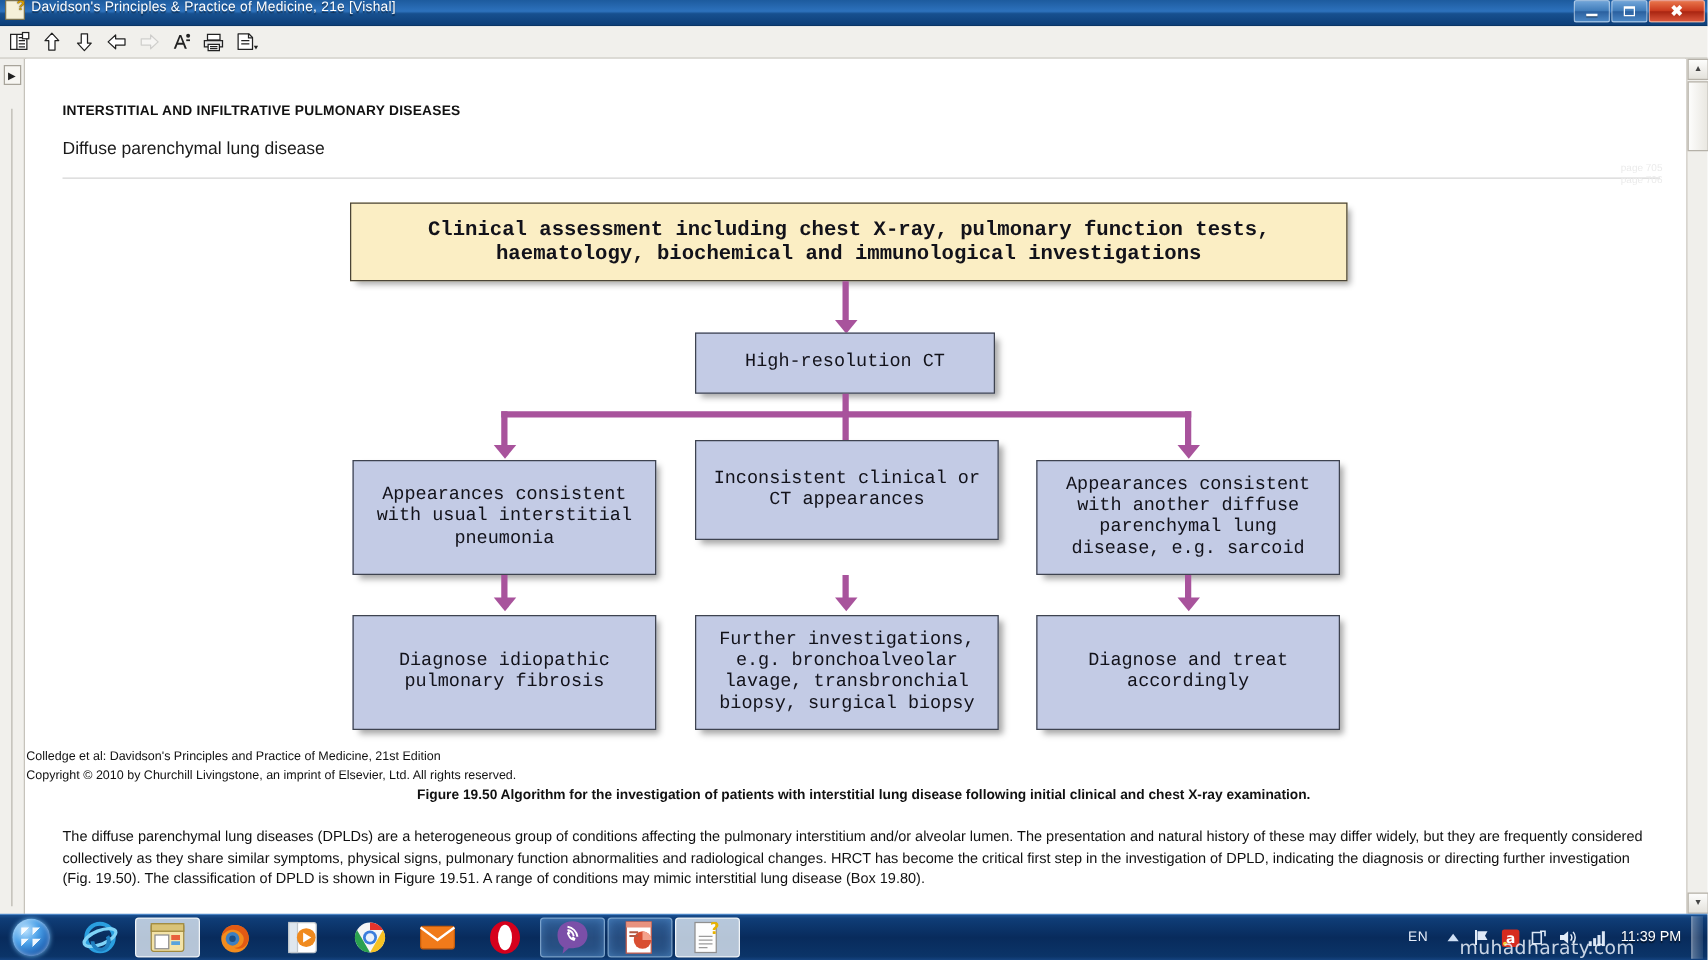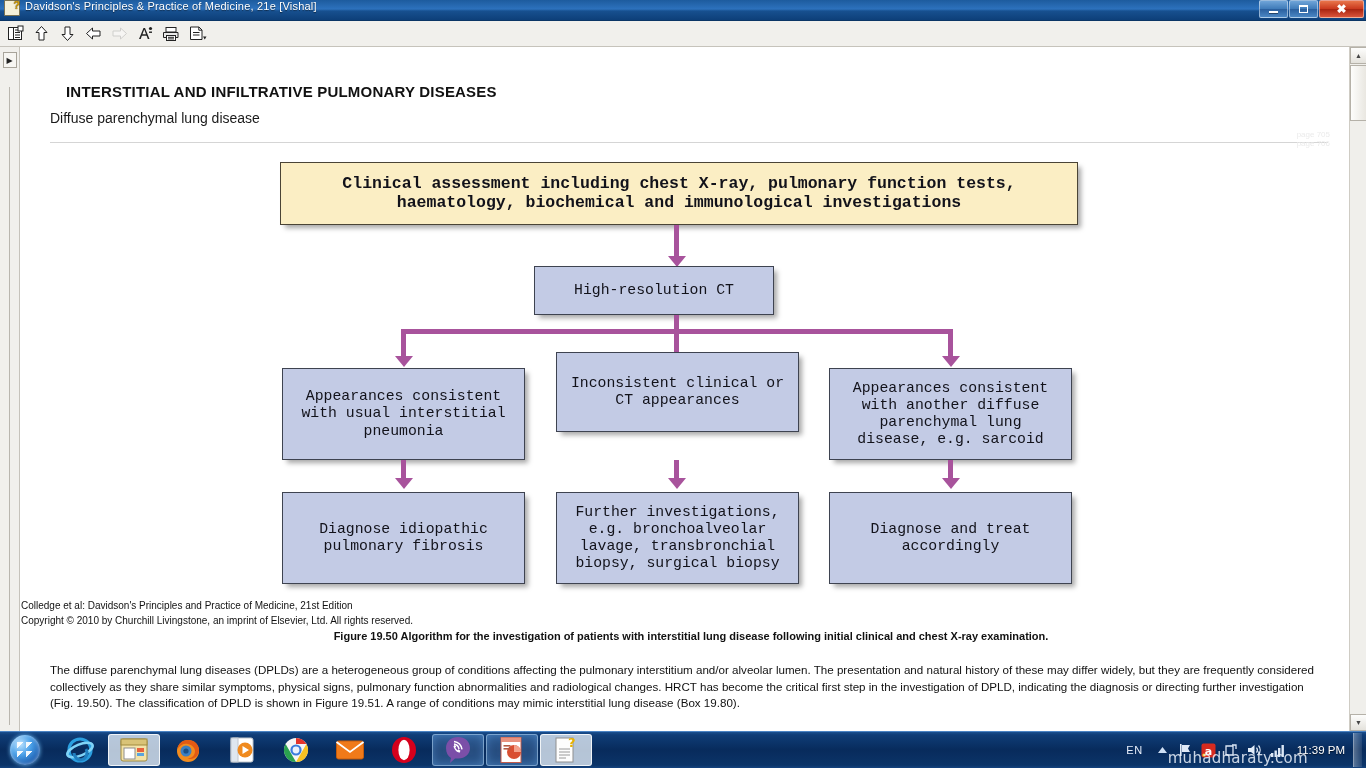--- a/index.html
+++ b/index.html
@@ -82,22 +82,22 @@
 
   
   .docarea {
     position: absolute; top: 47px; left: 21px; right: 18px; bottom: 37px;
     background: #ffffff; overflow: hidden;
   }
   .page { position: relative; width: 100%; height: 100%; }
 
   h1.doc-h1 {
     position: absolute; left: 29px; top: 36px;
-    font-size: 15px; font-weight: bold; color: #111;
-    letter-spacing: .2px; white-space: nowrap; margin-left: 16px;
+    font-size: 11px; font-weight: bold; color: #111;
+    letter-spacing: .2px; white-space: nowrap;
   }
   .doc-h2 {
     position: absolute; left: 29px; top: 63px;
     font-size: 14px; color: #1a1a1a; white-space: nowrap;
   }
   .hrule {
     position: absolute; left: 29px; top: 95px; width: 1278px;
     height: 1px; background: #d5d5d5;
   }
   .pagenos {
@@ -324,21 +324,21 @@
     <div>page 706</div>
   </div>
 
   <div class="figure">
 
     <div class="fbox yellow" style="left:259px; top:115px; width:798px; height:63px;">Clinical assessment including chest X-ray, pulmonary function tests, haematology, biochemical and immunological investigations</div>
 
     <div class="arrow" style="left:653px; top:178px; width:5px; height:32px;"></div>
     <div class="arrowhead" style="left:646.5px; top:209px;"></div>
 
-    <div class="fbox blue" style="left:513px; top:219px; width:240px; height:49px;">High-resolution CT</div>
+    <div class="fbox blue" style="left:535px; top:219px; width:240px; height:49px;">High-resolution CT</div>
 
     <div class="arrow" style="left:653px; top:268px; width:5px; height:16px;"></div>
     <div class="arrow" style="left:380px; top:282px; width:552px; height:5px;"></div>
     <div class="arrow" style="left:380px; top:282px; width:5px; height:28px;"></div>
     <div class="arrow" style="left:653px; top:282px; width:5px; height:28px;"></div>
     <div class="arrow" style="left:927px; top:282px; width:5px; height:28px;"></div>
     <div class="arrowhead" style="left:373.5px; top:309px;"></div>
     <div class="arrowhead" style="left:646.5px; top:309px;"></div>
     <div class="arrowhead" style="left:920.5px; top:309px;"></div>
 

